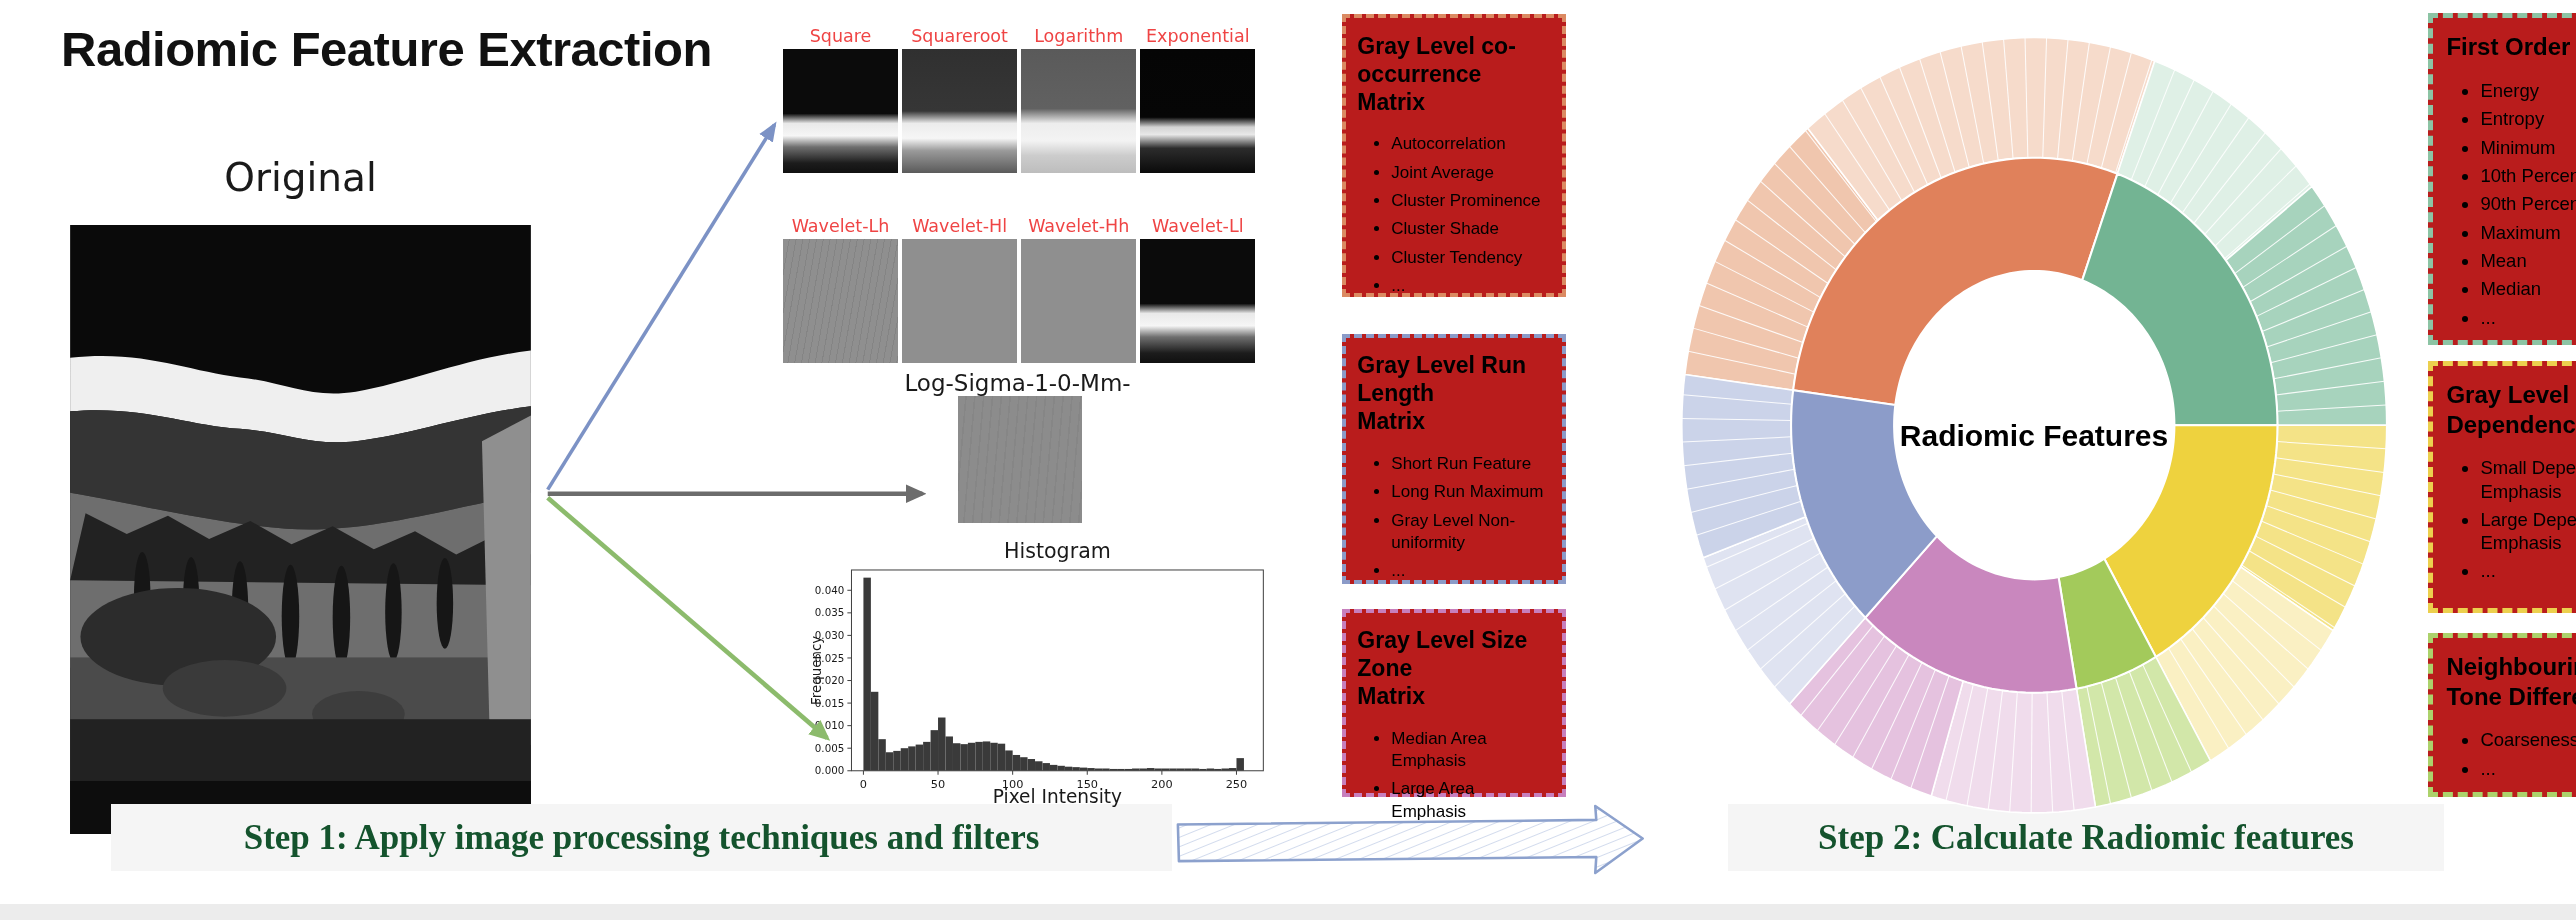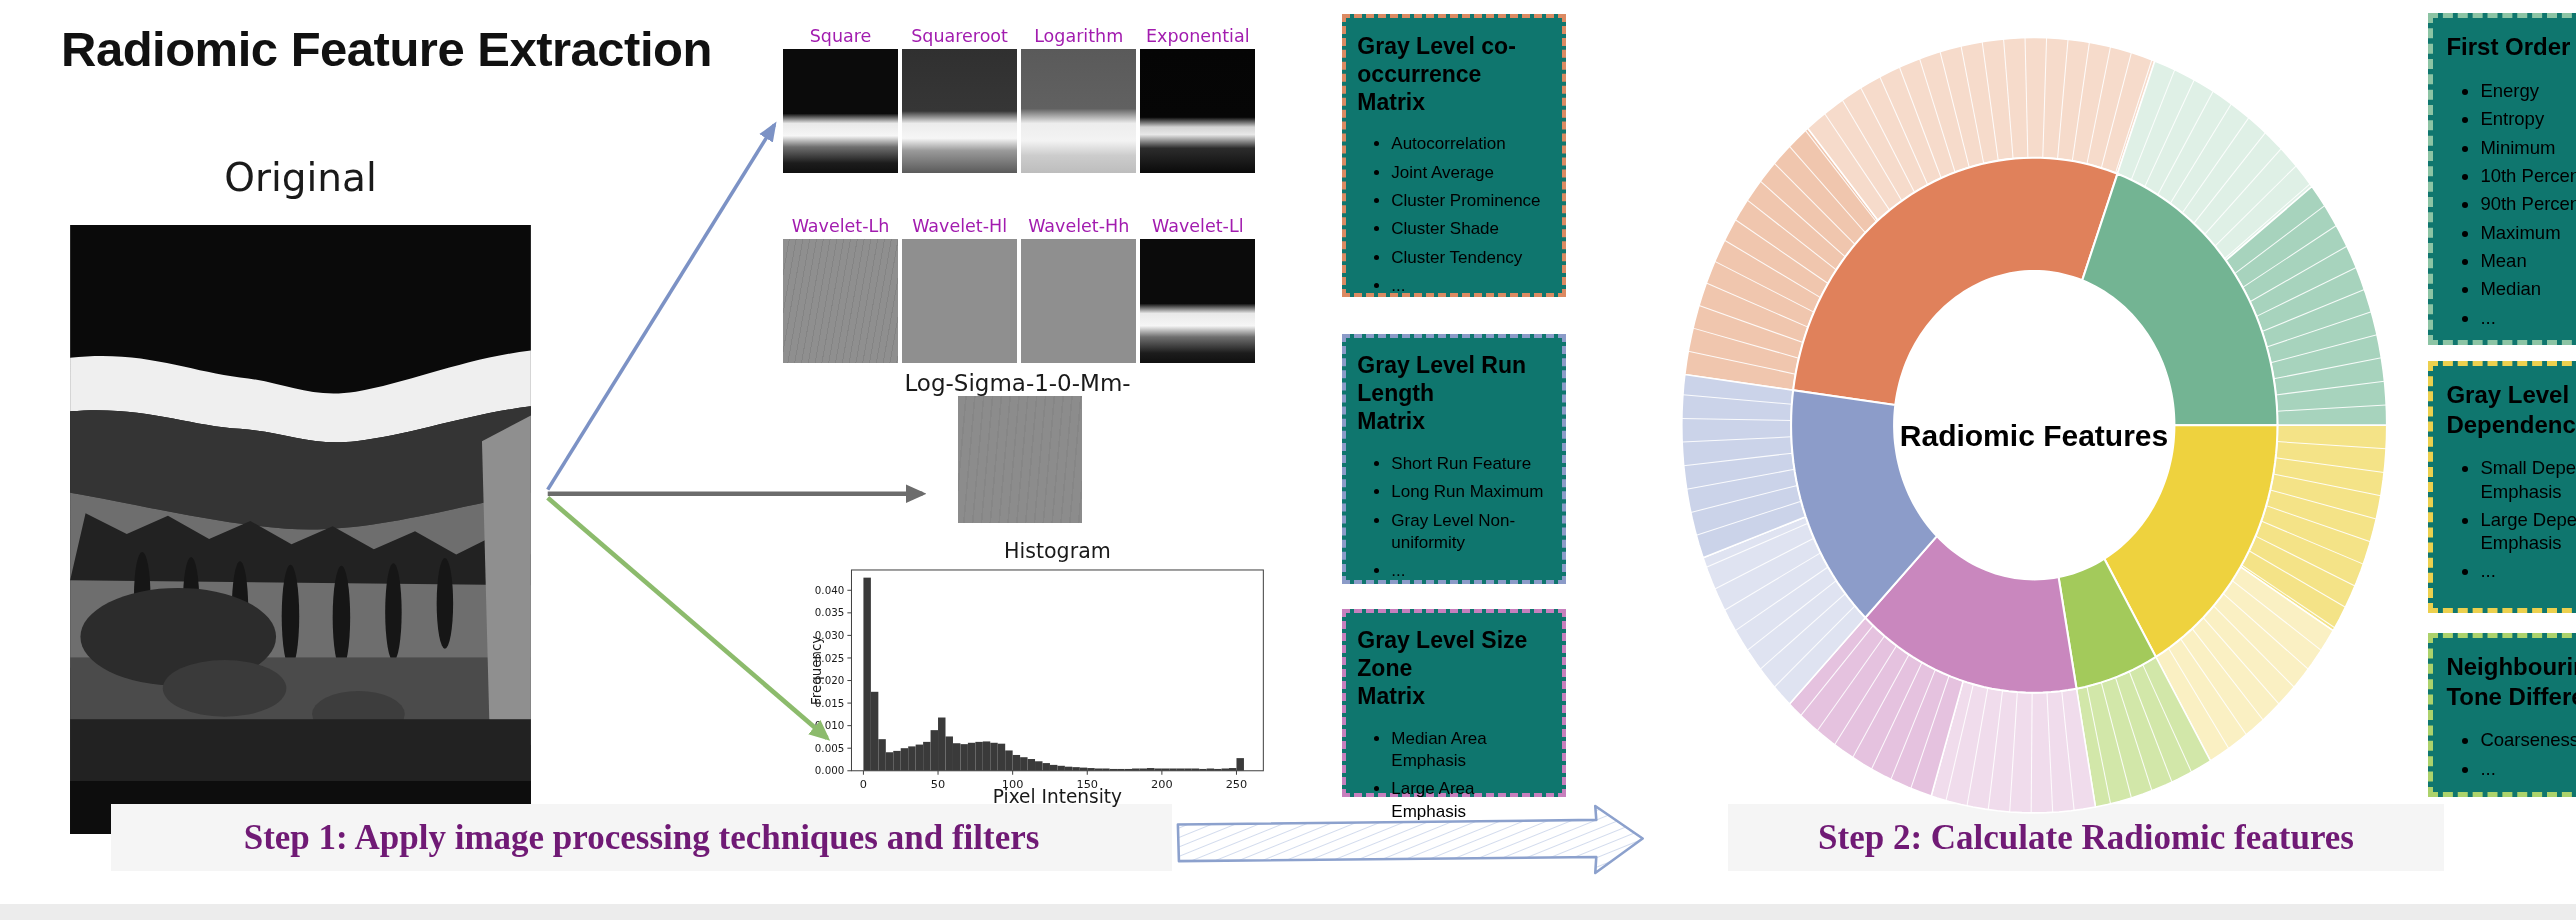--- a/index.html
+++ b/index.html
@@ -10,34 +10,34 @@
   #main-title{left:61px;top:20.6px;font-size:49px;font-weight:700;letter-spacing:-0.5px;}
   #original-label{left:70px;top:155px;width:461px;text-align:center;font-size:39px;
                   font-family:"DejaVu Sans",sans-serif;color:#1a1a1a;}
   
   #mri-wrap{left:70px;top:225px;width:461px;height:609px;}
   
   .filter-row{display:flex;gap:4.1px;}
   #filter-row-1{left:783px;top:26px;}
   #filter-row-2{left:783px;top:216px;}
   .fcell{width:115px;}
-  .flabel{height:23px;font-size:17.5px;text-align:center;font-family:"DejaVu Sans",sans-serif;color:#a21caf;white-space:nowrap;}
+  .flabel{height:23px;font-size:17.5px;text-align:center;font-family:"DejaVu Sans",sans-serif;color:#ef4444;white-space:nowrap;}
   .fimg{width:115px;height:124px;}
   .f-square{background:linear-gradient(180deg,#0b0b0b 0%,#0b0b0b 52%,#e9e9e9 60%,#f6f6f6 70%,#6f6f6f 79%,#1c1c1c 92%,#101010 100%);}
   .f-sqrt{background:linear-gradient(180deg,#303030 0%,#363636 50%,#ececec 60%,#f6f6f6 72%,#9a9a9a 82%,#5a5a5a 100%);}
   .f-log{background:linear-gradient(180deg,#5a5a5a 0%,#616161 48%,#ededed 60%,#f3f3f3 74%,#cccccc 86%,#bdbdbd 100%);}
   .f-exp{background:linear-gradient(180deg,#050505 0%,#060606 55%,#d3d3d3 63%,#e8e8e8 69%,#2c2c2c 80%,#0a0a0a 100%);}
   .f-wav{background:#8f8f8f;}
   .f-wav-lh{background:repeating-linear-gradient(100deg,#8f8f8f 0 5.7px,#848484 5.7px 6.7px);}
   .f-logsigma{background:repeating-linear-gradient(95deg,#8c8c8c 0 7.2px,#868686 7.2px 8.8px);}
   #logsigma-label{left:899px;top:370px;width:237px;text-align:center;font-size:23px;
                   font-family:"DejaVu Sans",sans-serif;color:#1a1a1a;}
   #logsigma-img{left:958px;top:396px;width:124px;height:127px;}
   
-  .fbox{background:#0f766e;box-sizing:border-box;border-style:dashed;}
+  .fbox{background:#b91c1c;box-sizing:border-box;border-style:dashed;}
   .fbox .fbox-title{font-weight:700;line-height:1.22;white-space:pre-line;color:#000;}
   .fbox ul{list-style:disc;margin:17.5px 0 0;padding-left:34px;}
   .fbox li{white-space:pre-line;color:#000;}
   .mid-box{left:1342px;width:224px;border-width:4.6px;padding:13.4px 11.3px;}
   .mid-box .fbox-title{font-size:23px;}
   .mid-box ul{font-size:17px;}
   .mid-box li{margin-bottom:6.2px;line-height:1.3;}
   #mid-box-0{top:14.4px;height:283px;}
   #mid-box-1{top:334px;height:250px;}
   #mid-box-2{top:609px;height:188px;}
@@ -47,21 +47,21 @@
   .right-box li{margin-bottom:5.2px;line-height:1.25;}
   #right-box-0{top:13px;height:332px;}
   #right-box-1{top:361px;height:252px;}
   #right-box-2{top:633px;height:164px;}
   
   .sb-label{position:absolute;font-weight:700;color:#1b1b1b;text-align:center;line-height:1.12;
             white-space:pre-line;transform:translate(-50%,-50%);}
   #sb-center-label{left:1864px;top:419px;width:340px;text-align:center;font-size:30px;font-weight:700;color:#000;z-index:4;}
   
   .step-band{top:804px;height:67px;background:#f5f5f5;display:flex;align-items:center;justify-content:center;
-             font-family:"Liberation Serif",serif;font-weight:700;font-size:35px;color:#701a75;white-space:nowrap;}
+             font-family:"Liberation Serif",serif;font-weight:700;font-size:35px;color:#14532d;white-space:nowrap;}
   #step1-band{left:111px;width:1061px;}
   #step2-band{left:1728px;width:716px;}
   #footer-strip{left:0;top:904px;width:2802px;height:17px;background:#ececec;}
   
   #overlay-svg{position:absolute;left:0;top:0;z-index:3;pointer-events:none;}
   #hist-svg{position:absolute;left:811px;top:536px;z-index:2;}
 </style>
 </head>
 <body>
 

